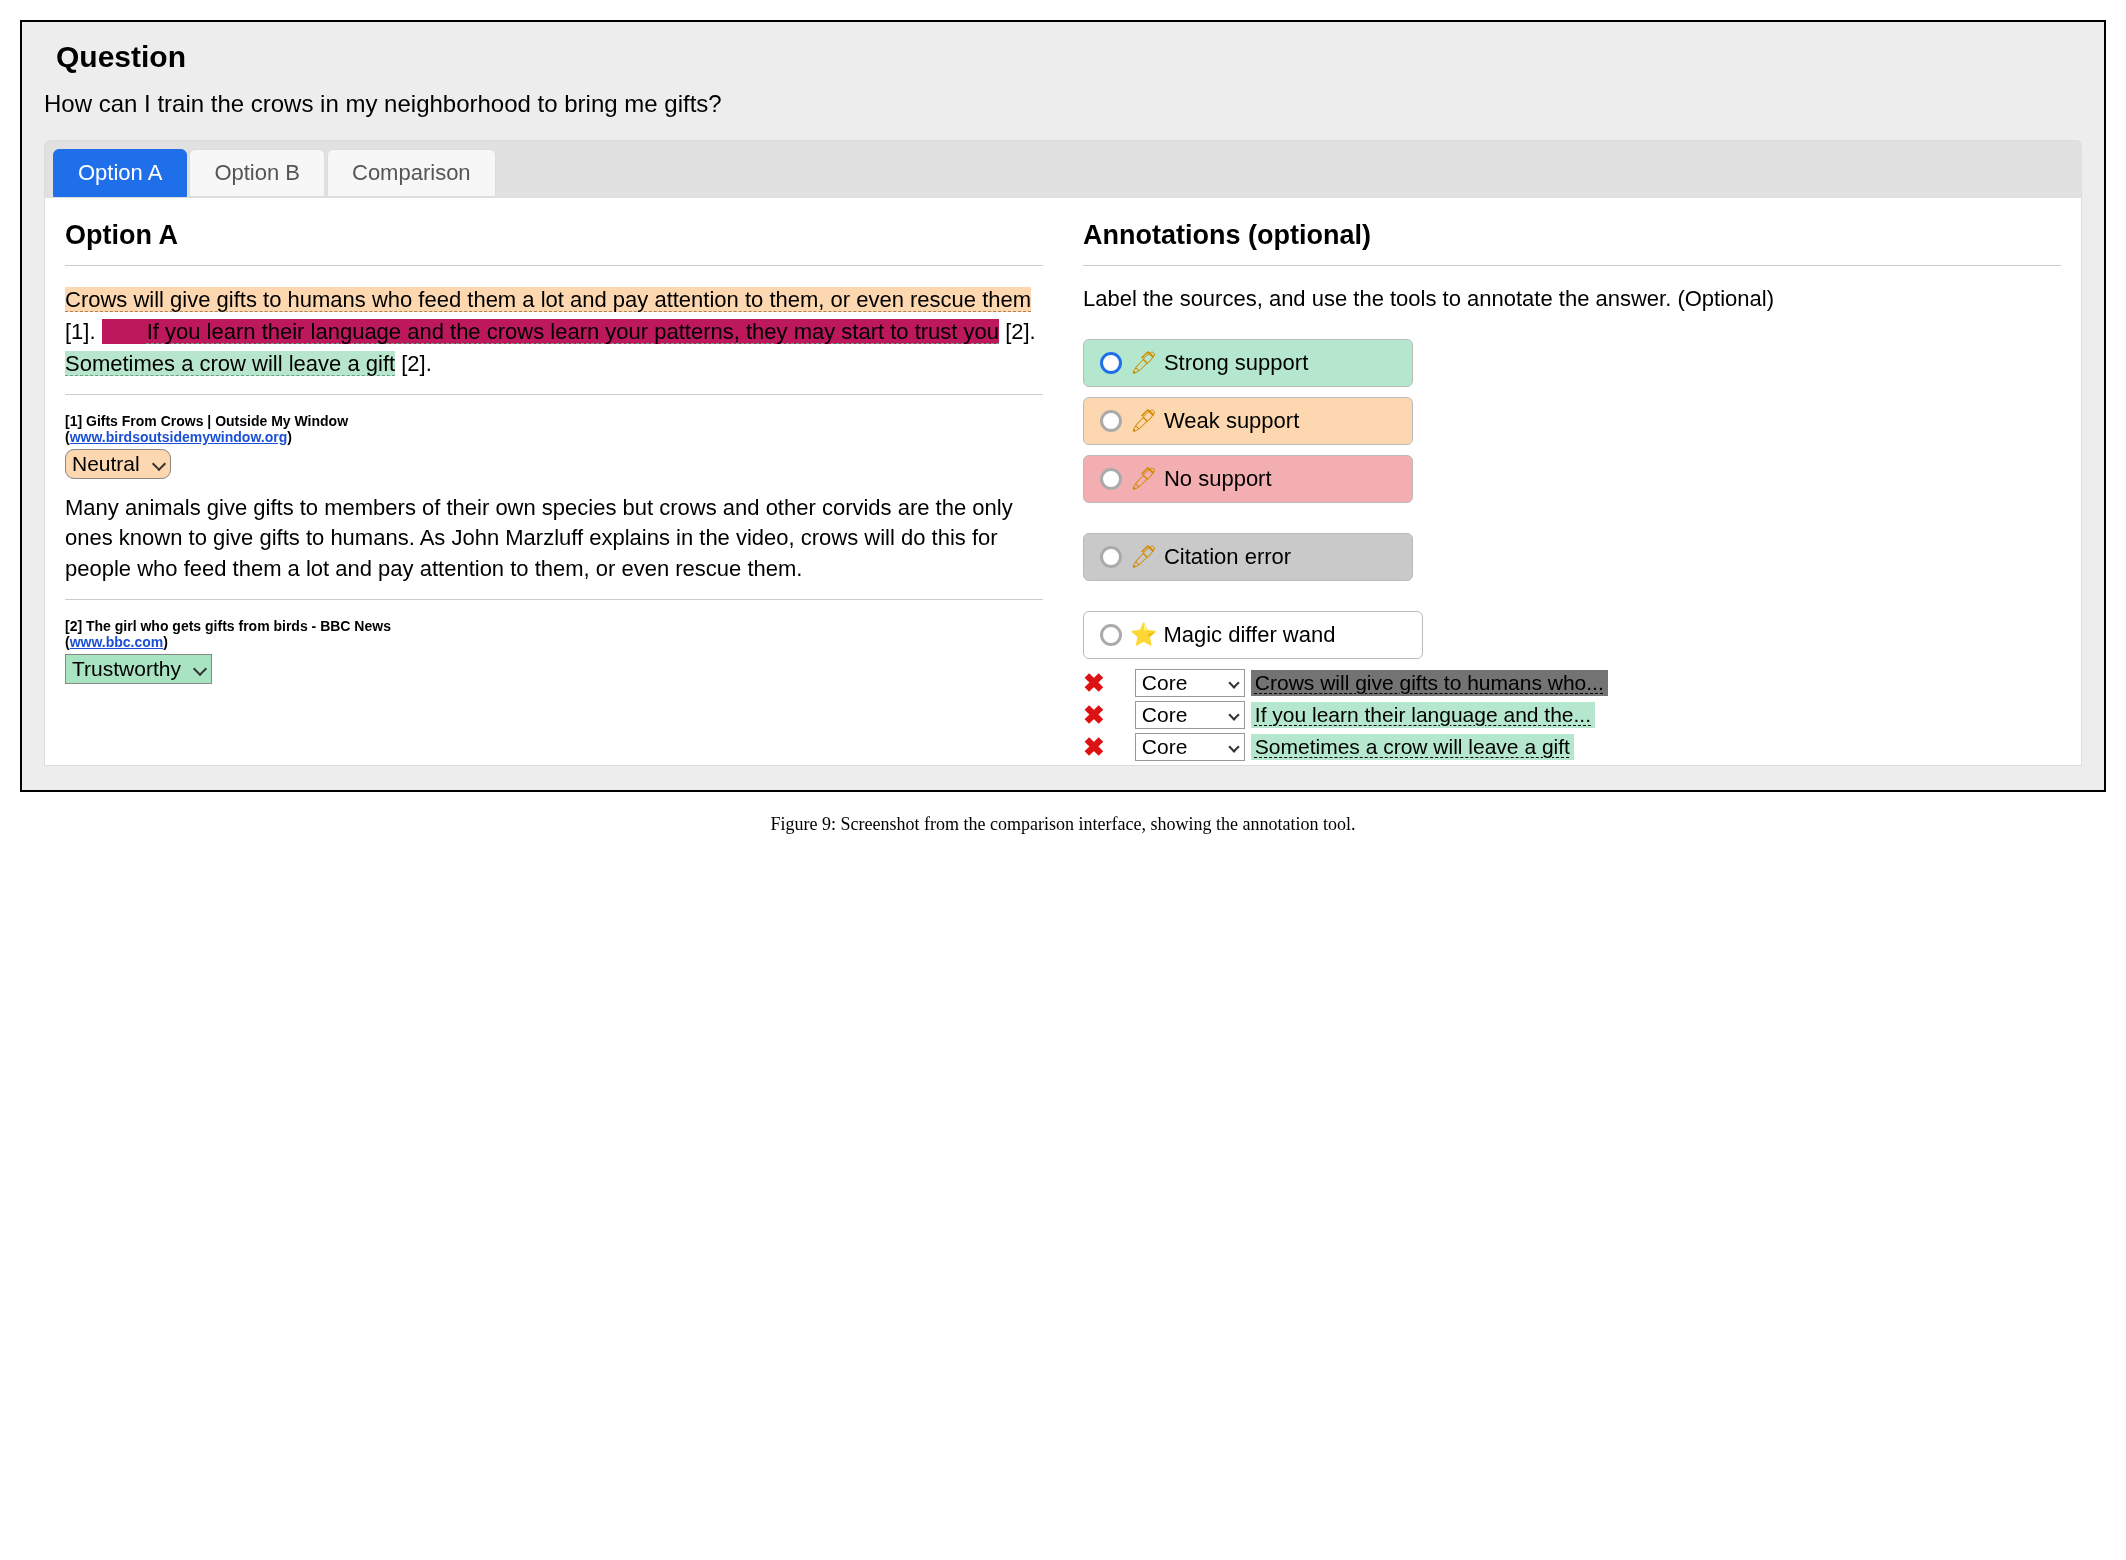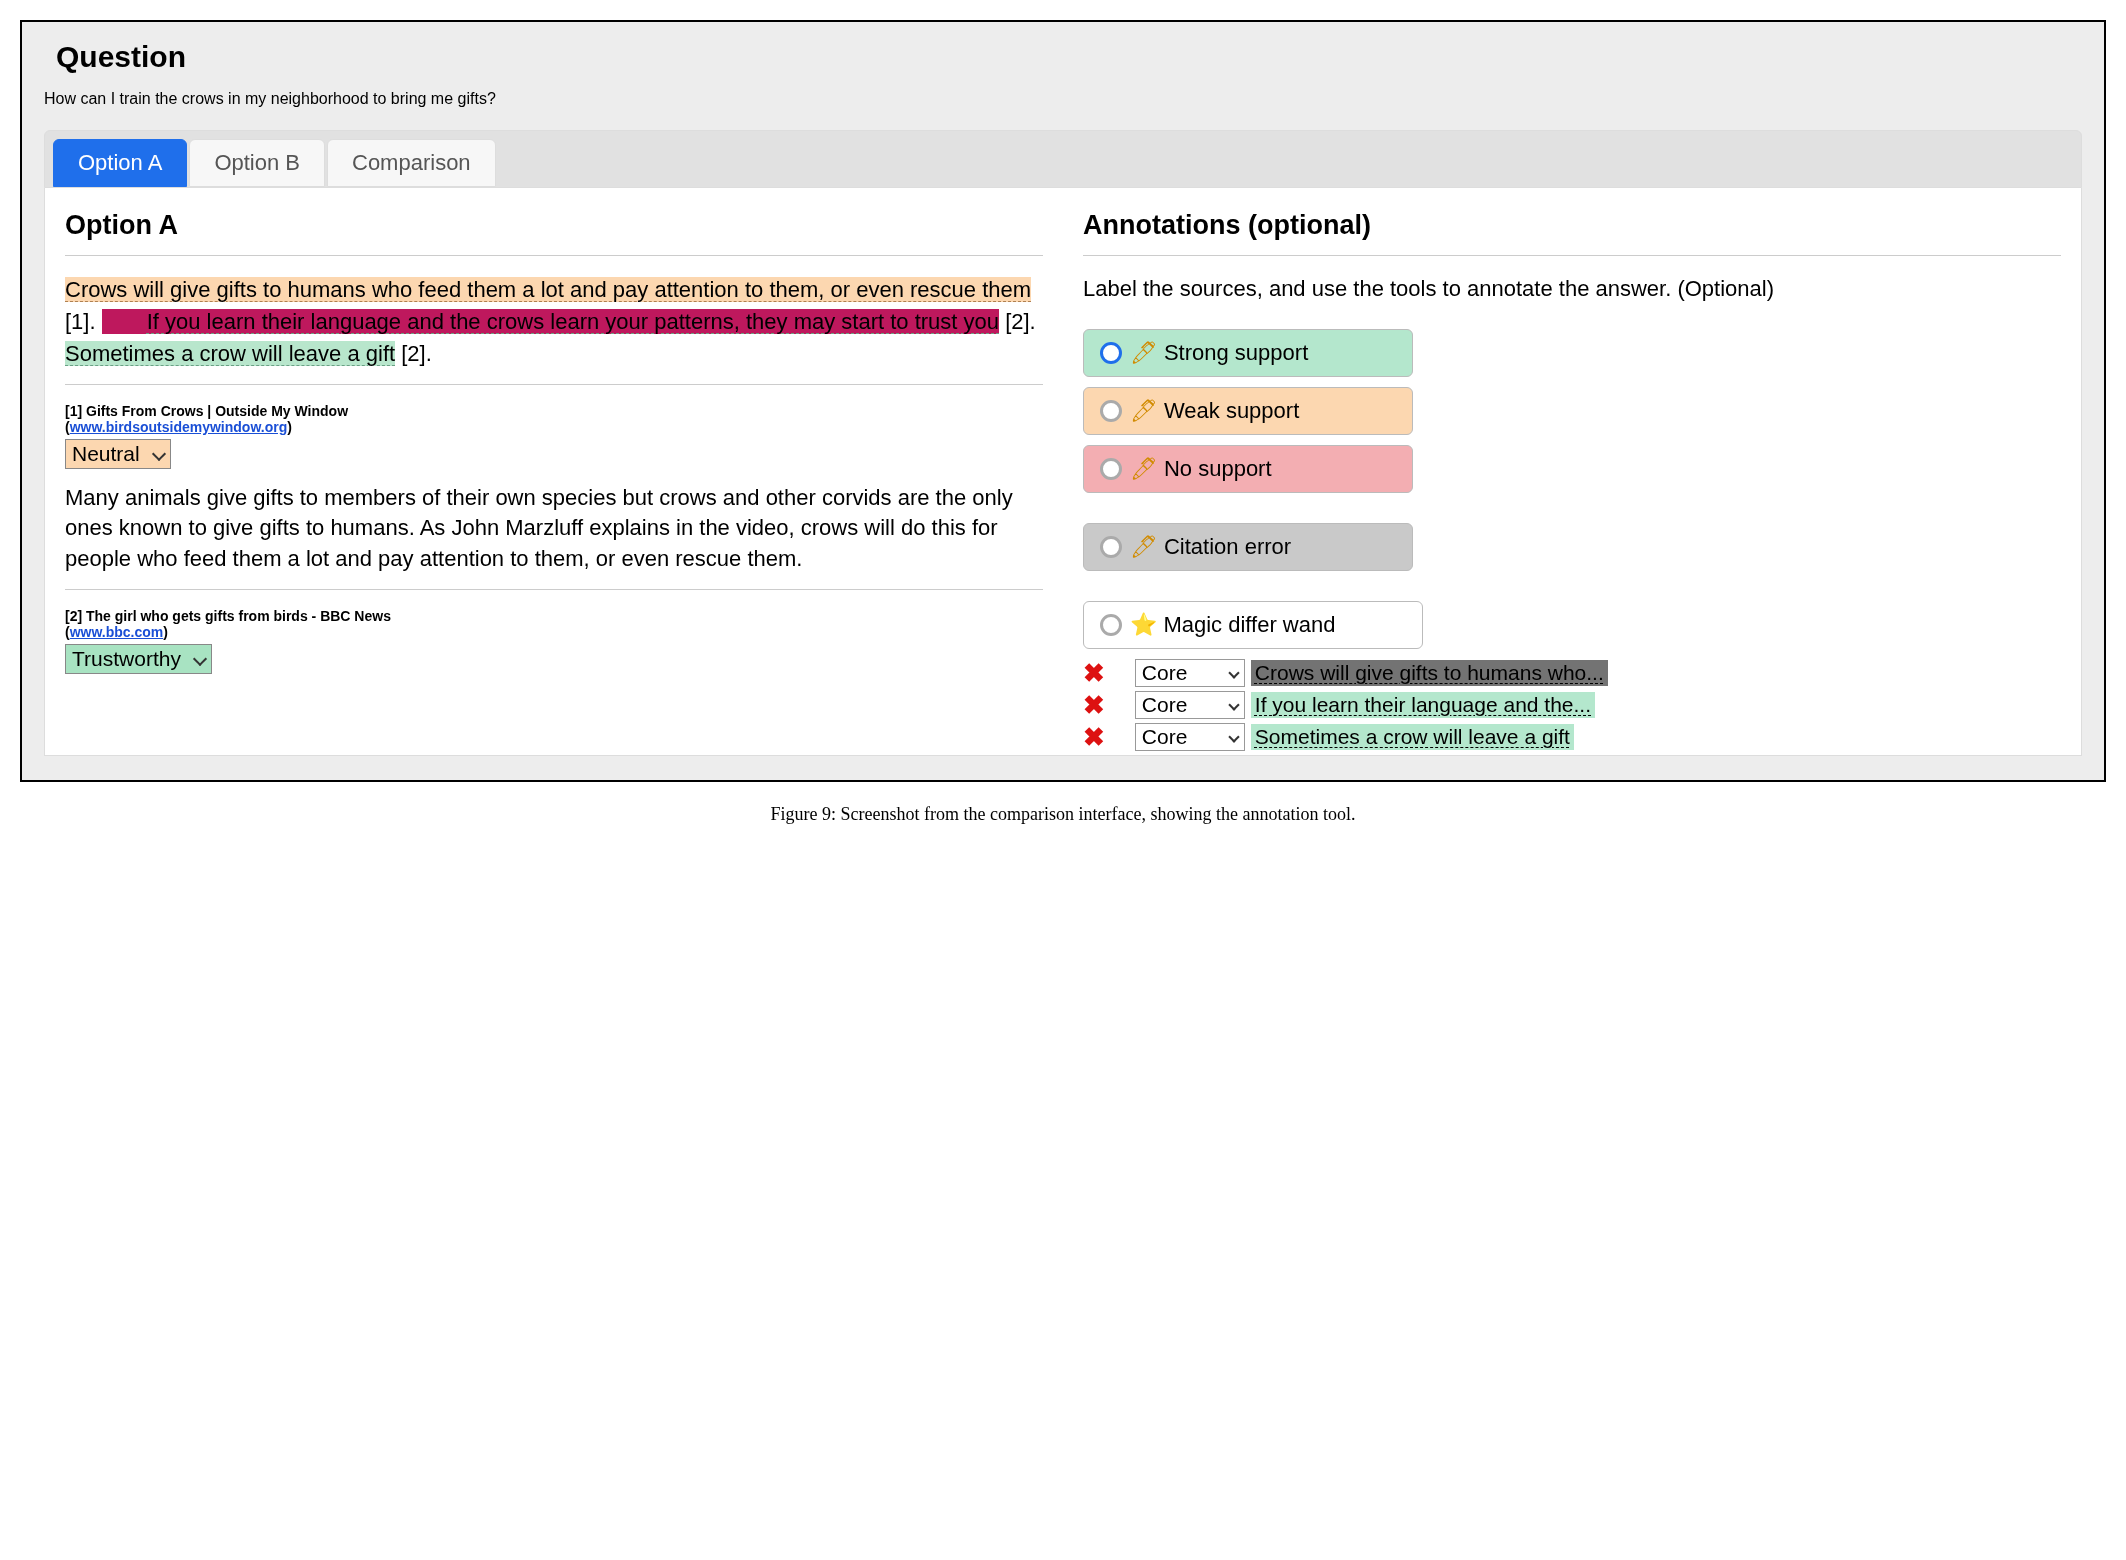--- a/index.html
+++ b/index.html
@@ -14,21 +14,21 @@
     border: 2px solid #000;
     background: #ededed;
     padding: 18px 22px 24px 22px;
   }
   .question-heading {
     font-size: 30px;
     font-weight: bold;
     margin: 0 0 16px 12px;
   }
   .question-text {
-    font-size: 16px;
+    font-size: 24px;
     margin: 0 0 22px 0;
   }
   .tabs-wrap {
     border: 1px solid #ddd;
     border-radius: 6px 6px 0 0;
     padding: 8px 8px 0 8px;
     background: #e1e1e1;
   }
   .tabs-row { display: flex; gap: 0; }
   .tab {
@@ -89,21 +89,21 @@
   }
   .citation-link { color: #1a4fd6; text-decoration: underline; }
   .select-pill {
     display: inline-flex;
     align-items: center;
     font-size: 21px;
     padding: 2px 6px;
     border: 1px solid #888;
     margin-top: 4px;
   }
-  .select-pill.neutral { background: #fcd7b0; }
+  .select-pill.neutral { background: #fcd7b0; border-radius: 9px; }
   .select-pill.trust { background: #a8e3c2; }
   .chev {
     width: 10px; height: 10px;
     border-right: 2px solid #333;
     border-bottom: 2px solid #333;
     transform: rotate(45deg);
     margin-left: 14px;
     display: inline-block;
   }
   .excerpt { font-size: 22px; line-height: 1.4; margin: 14px 0 0 0; }

